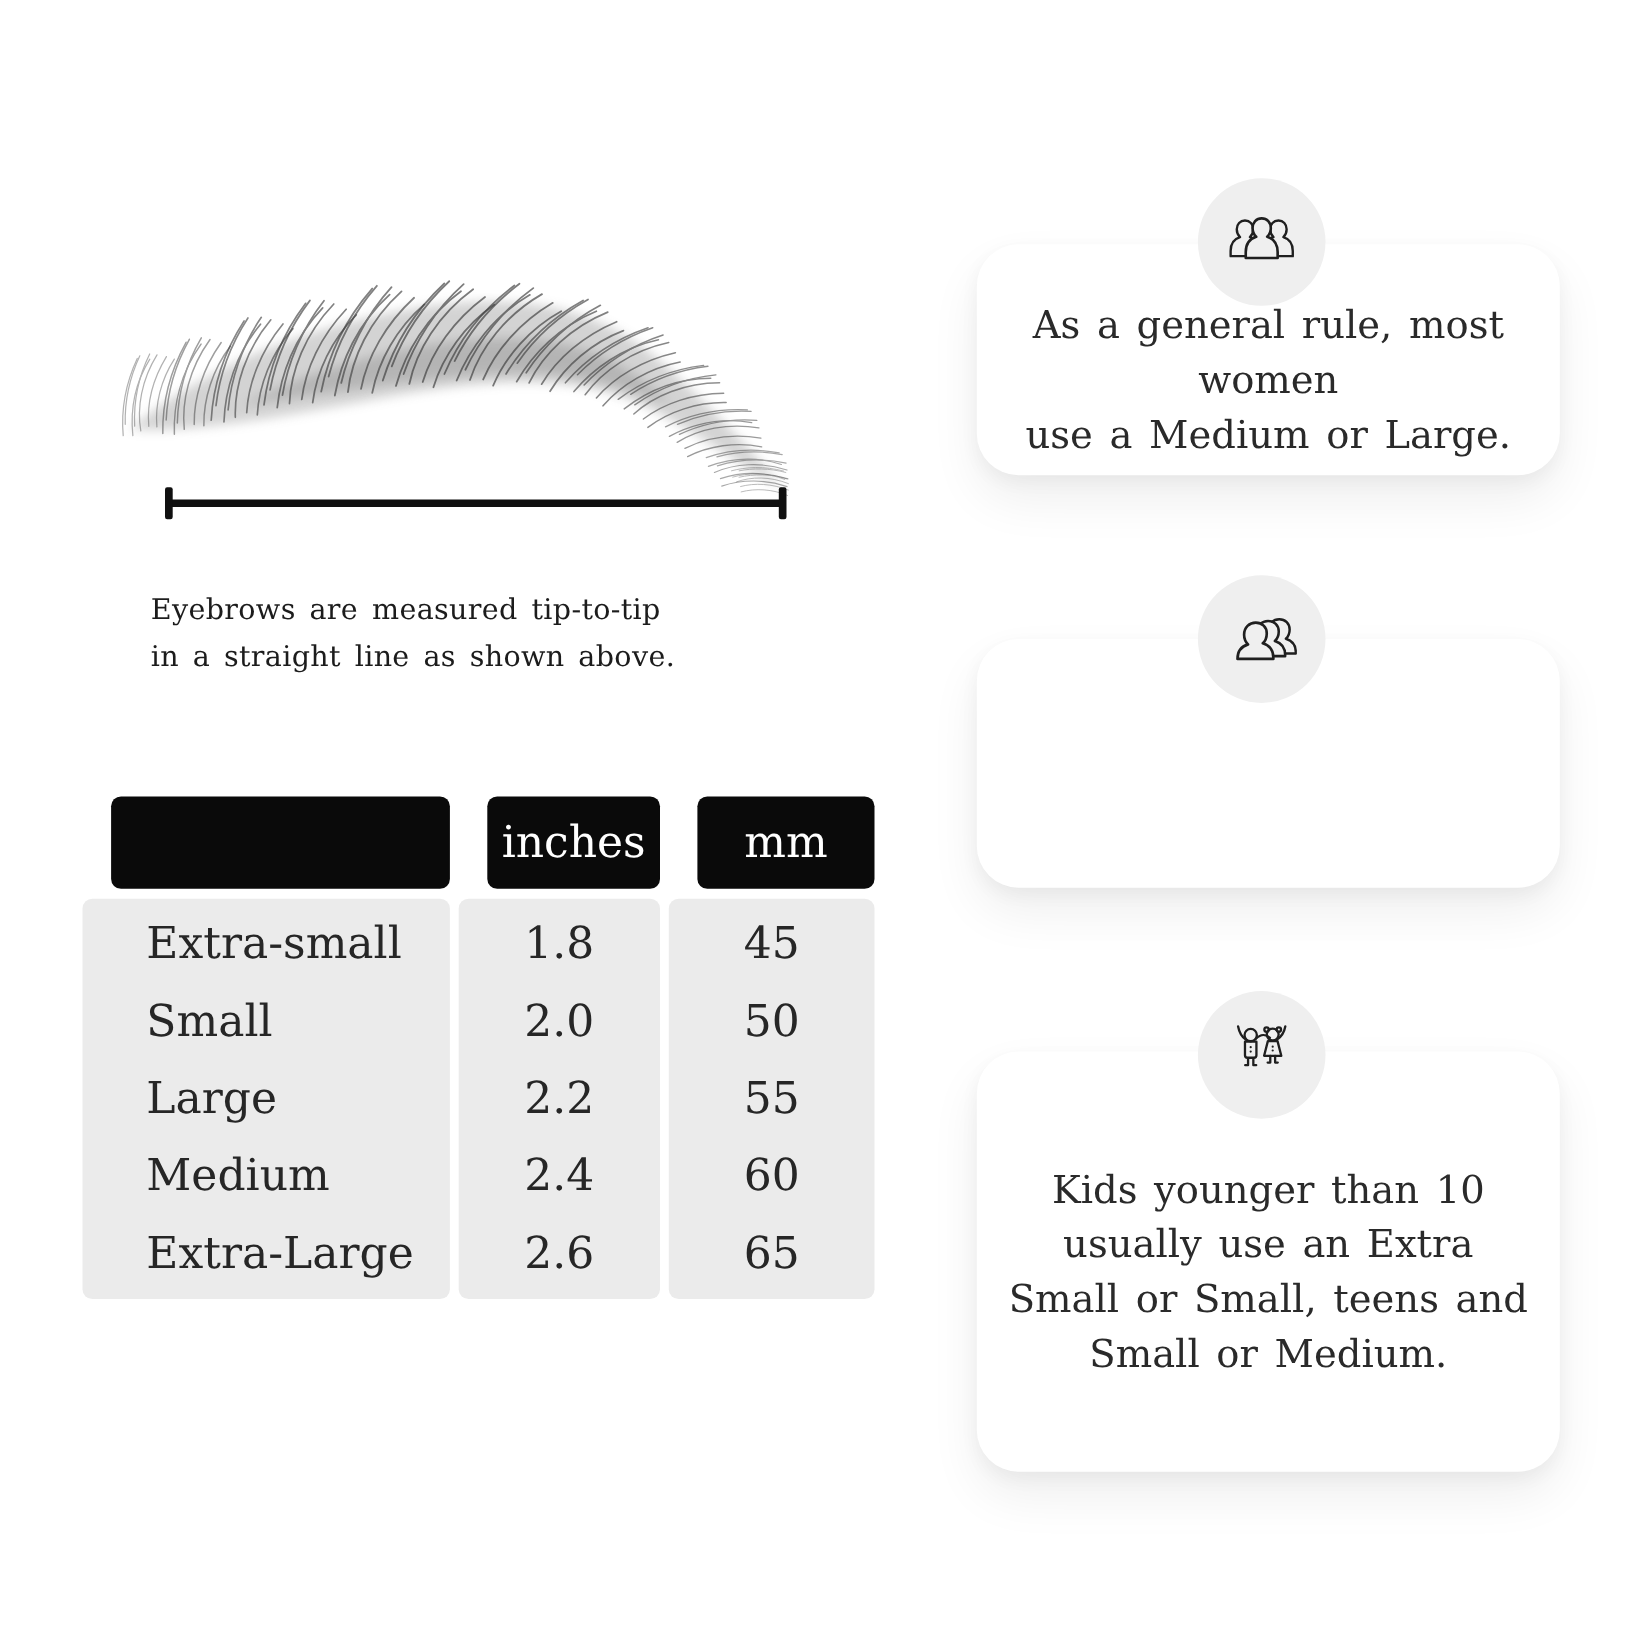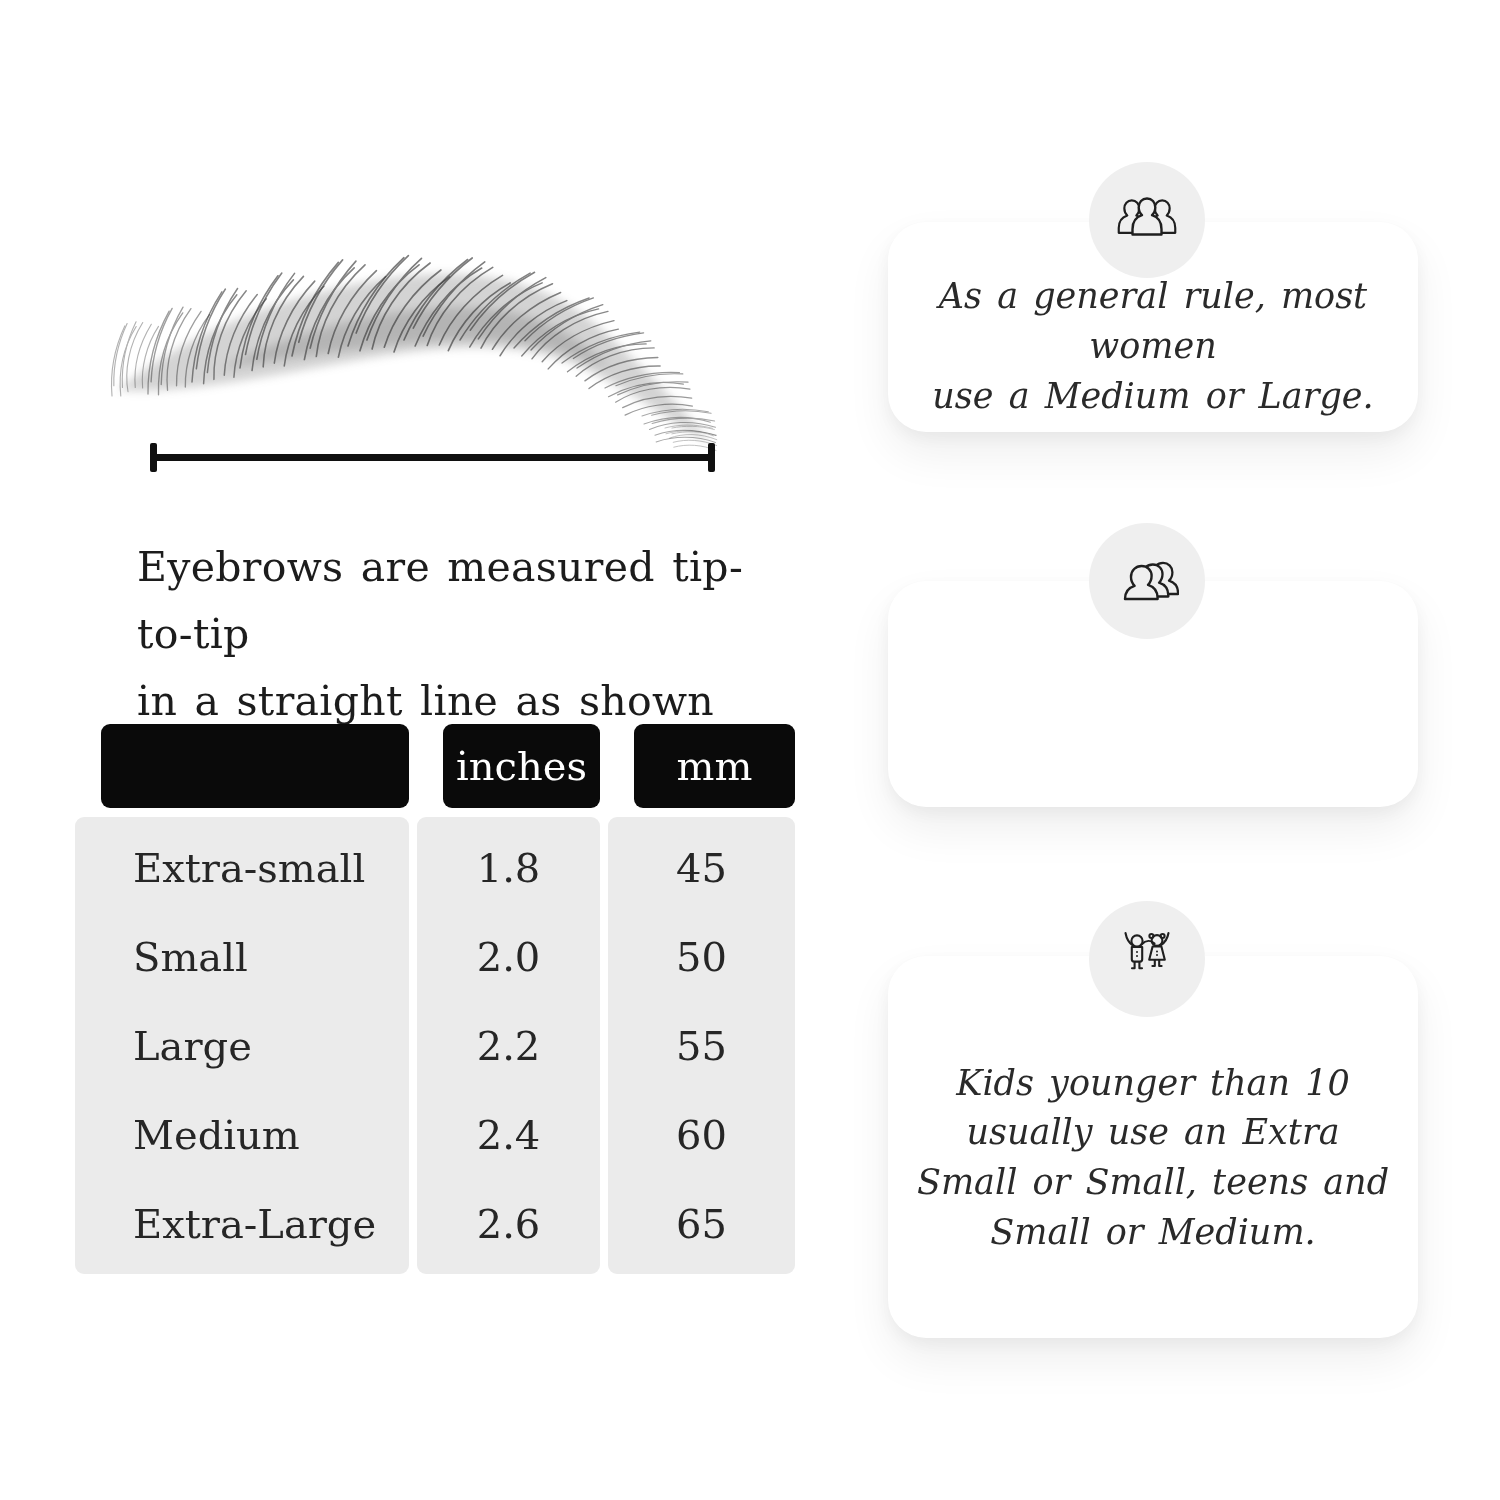--- a/index.html
+++ b/index.html
@@ -5,40 +5,40 @@
   html,body{margin:0;padding:0;background:#ffffff;}
   body{width:1500px;height:1500px;font-family:"DejaVu Serif","Liberation Serif",serif;color:#1f1f1f;}
   .canvas{position:relative;width:1500px;height:1500px;background:#ffffff;overflow:hidden;}
 
   
   .eyebrow-svg{position:absolute;left:100px;top:248px;width:630px;height:205px;}
   .mline{position:absolute;left:151px;top:454px;width:563px;height:7px;background:#101010;border-radius:2px;}
   .mline .cap{position:absolute;top:-11px;width:7px;height:29px;background:#101010;border-radius:2px;}
   .cap-left{left:-1px;}
   .cap-right{right:-1px;}
-  .caption{position:absolute;left:137px;top:534px;width:620px;font-size:41px;line-height:1.63;color:#1c1c1c;letter-spacing:.3px;word-spacing:4px;}
+  .caption{position:absolute;left:137px;top:534px;width:620px;font-size:26px;line-height:1.63;color:#1c1c1c;letter-spacing:.3px;word-spacing:4px;}
 
   
   .size-table{position:absolute;left:75px;top:724px;width:720px;}
   .thead,.tbody{display:grid;grid-template-columns:334px 183px 187px;column-gap:8px;}
   .hcell{height:84px;background:#0a0a0a;border-radius:9px;color:#ffffff;display:flex;align-items:center;justify-content:center;font-size:40px;margin-left:26px;}
   .tbody{margin-top:9px;}
-  .tcol{background:#ebebeb;border-radius:9px;height:457px;display:flex;flex-direction:column;justify-content:space-around;padding:6px 0;box-sizing:border-box;}
+  .tcol{background:#ebebeb;border-radius:9px;height:364px;display:flex;flex-direction:column;justify-content:space-around;padding:6px 0;box-sizing:border-box;}
   .cell{font-size:40px;color:#262626;}
   .col-size .cell{padding-left:58px;text-align:left;}
   .col-num .cell{text-align:center;}
 
   
   .card{position:absolute;left:888px;width:530px;background:#ffffff;border-radius:38px;
         box-shadow:0 22px 45px rgba(0,0,0,.065),0 6px 16px rgba(0,0,0,.045);
         display:flex;flex-direction:column;align-items:center;justify-content:center;box-sizing:border-box;z-index:1;}
   .card-1{top:222px;height:210px;padding-top:40px;}
   .card-2{top:581px;height:226px;padding-top:33px;}
   .card-3{top:956px;height:382px;padding-top:22px;}
-  .card-text{font-size:35px;line-height:1.42;color:#2a2a2a;text-align:center;word-spacing:4px;font-style:italic;}
+  .card-text{font-size:35px;line-height:1.42;color:#2a2a2a;text-align:center;word-spacing:4px;}
   .icon-circle{position:absolute;left:1089px;width:116px;height:116px;border-radius:50%;background:#efefef;
                display:flex;align-items:center;justify-content:center;z-index:2;}
   .circle-1{top:162px;}
   .circle-2{top:523px;}
   .circle-3{top:901px;}
   .icon-circle svg{width:64px;height:64px;}
 </style>
 </head>
 <body>
 

